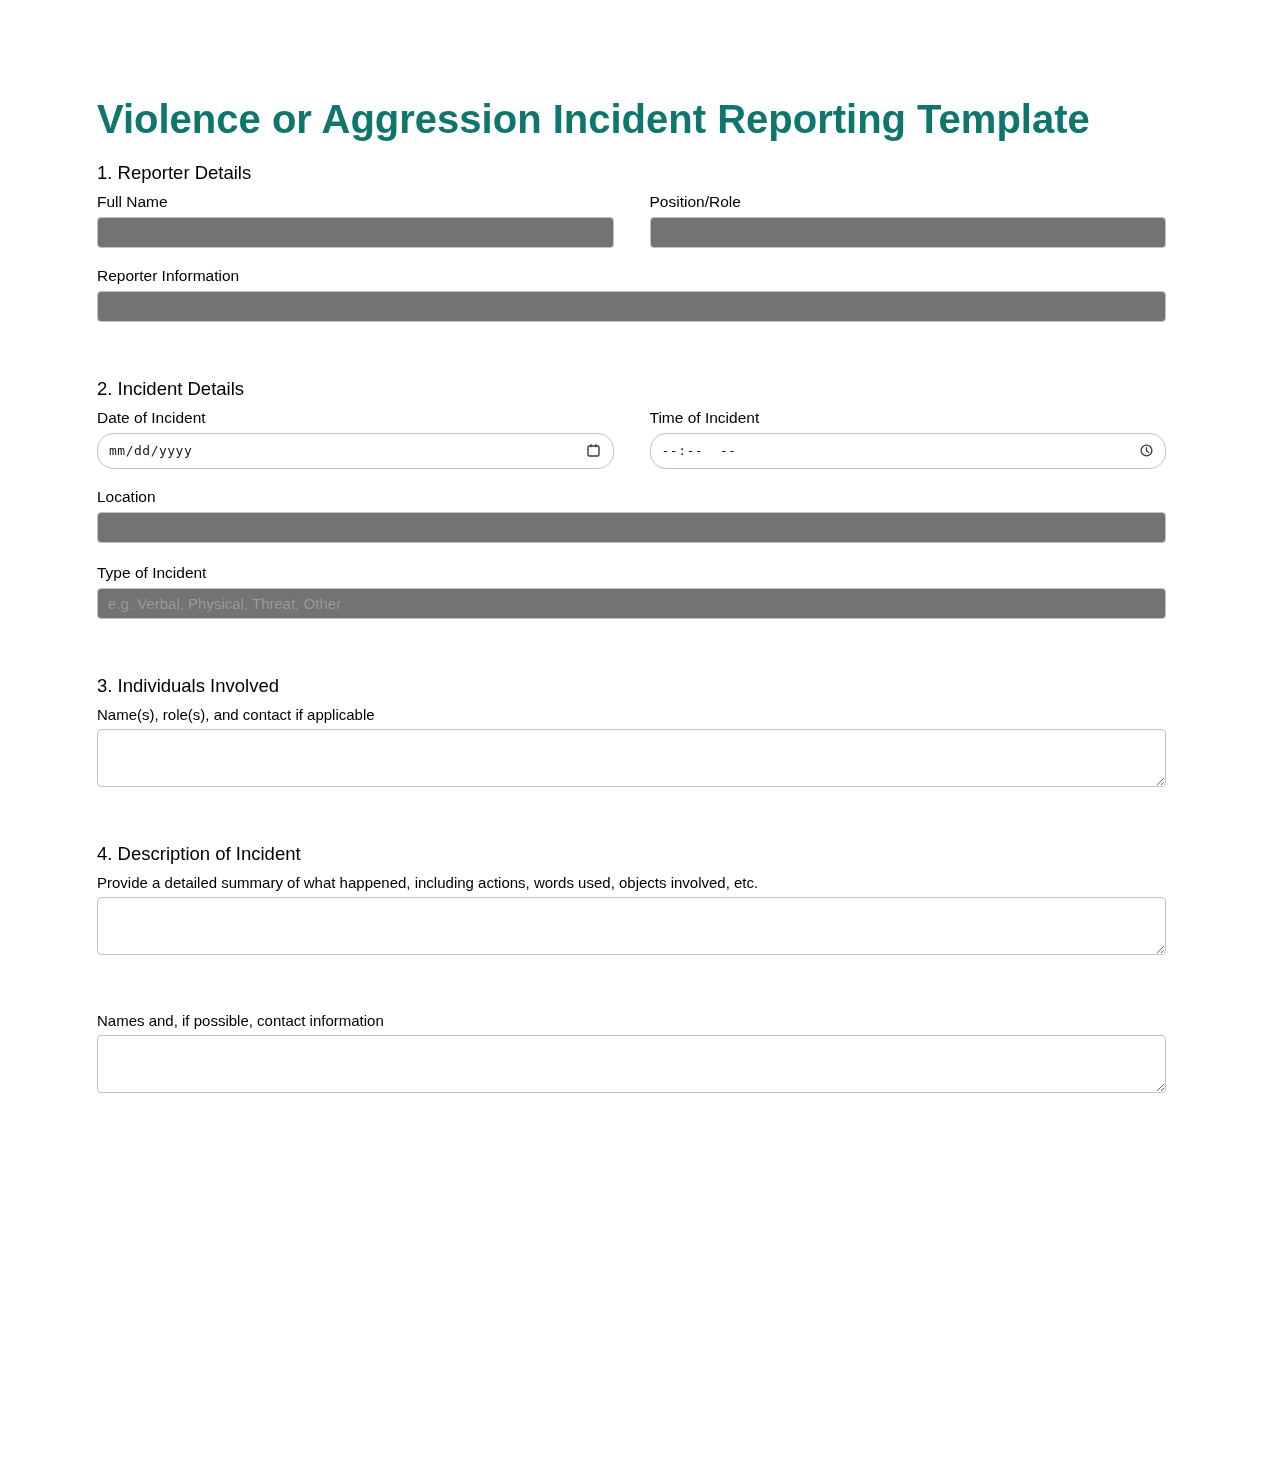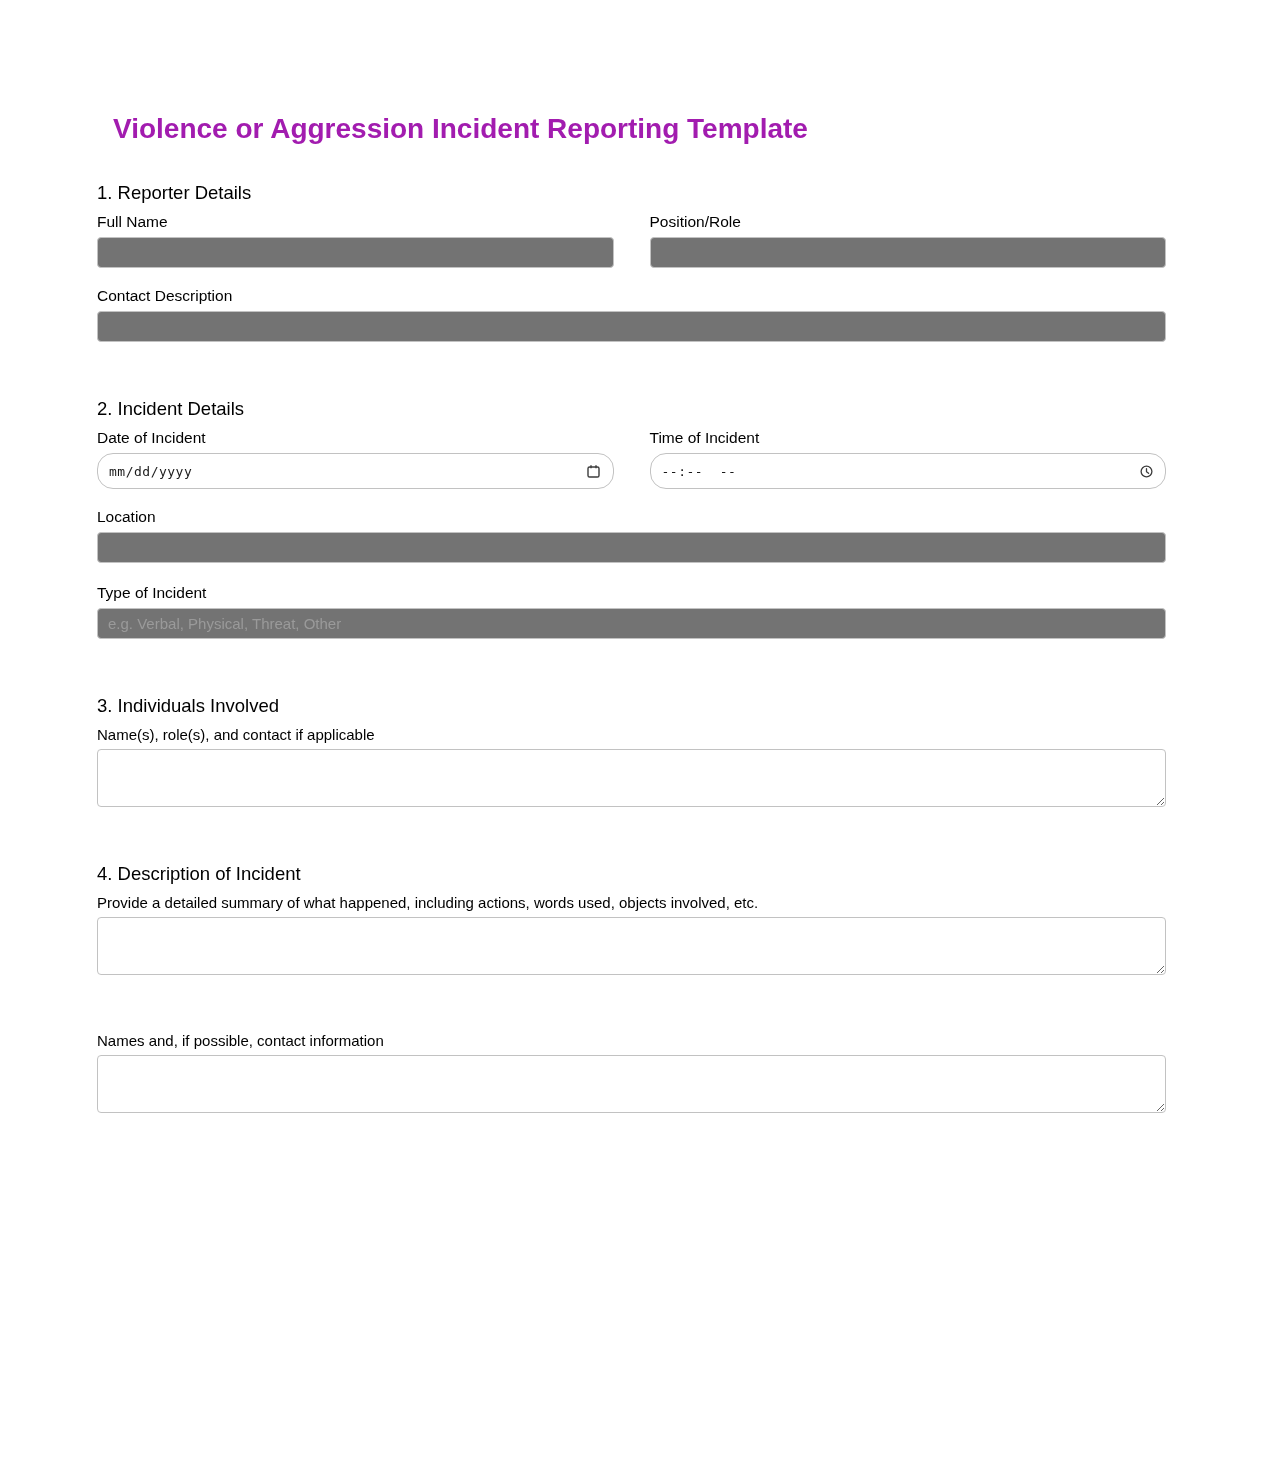--- a/index.html
+++ b/index.html
@@ -10,28 +10,28 @@
     font-family: "Liberation Sans", sans-serif;
     color: #000000;
   }
   .page {
     width: 1069px;
     margin: 0 auto;
     padding-top: 97px;
     padding-bottom: 230px;
   }
   .page-title {
-    font-size: 28px;
+    font-size: 40px;
     font-weight: bold;
     line-height: 1.12;
-    margin: 16px;
-    color: #a21caf;
+    margin: 0;
+    color: #0f766e;
   }
   .section { margin-top: 56px; }
-  .section.first { margin-top: 38px; }
+  .section.first { margin-top: 20px; }
   .section-heading {
     font-size: 18.5px;
     font-weight: 400;
     line-height: 21px;
     margin: 0 0 9px 0;
     color: #000000;
   }
   .field-label {
     display: block;
     font-size: 15.5px;
@@ -119,21 +119,21 @@
       <div class="field no-top">
         <label class="field-label">Full Name</label>
         <input class="text-input" type="text" value="" style="">
       </div>
       <div class="field no-top">
         <label class="field-label">Position/Role</label>
         <input class="text-input" type="text" value="" style="">
       </div>
     </div>
     <div class="field">
-      <label class="field-label">Contact Description</label>
+      <label class="field-label">Reporter Information</label>
       <input class="text-input" type="text" value="" style="">
     </div>
   </div>
 
   <div class="section">
     <div class="section-heading">2. Incident Details</div>
     <div class="grid-2">
       <div class="field no-top">
         <label class="field-label">Date of Incident</label>
         <div class="fake-picker">

